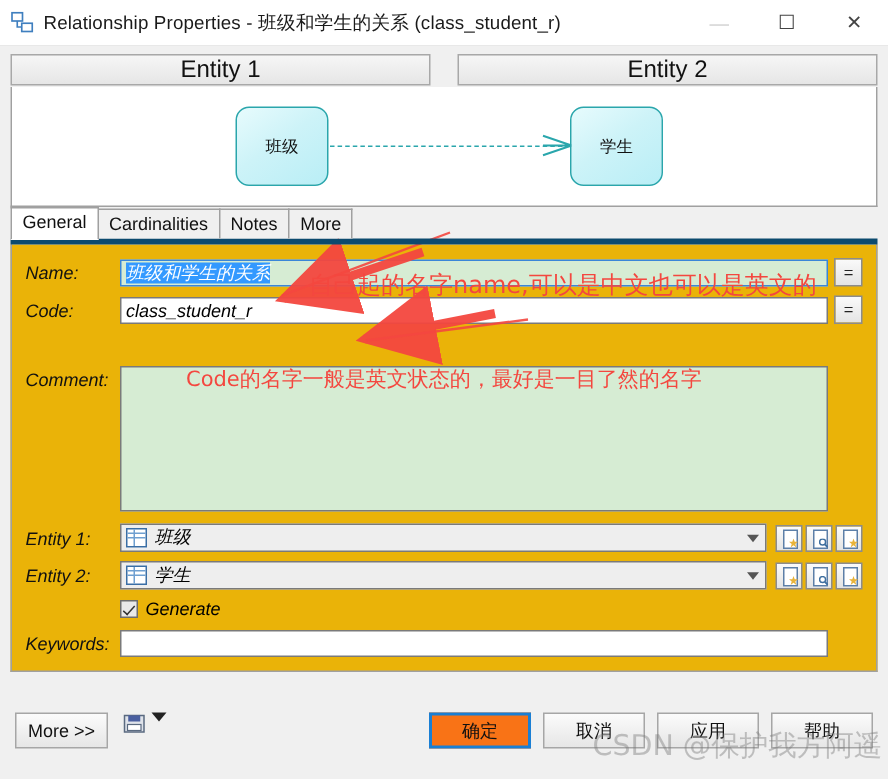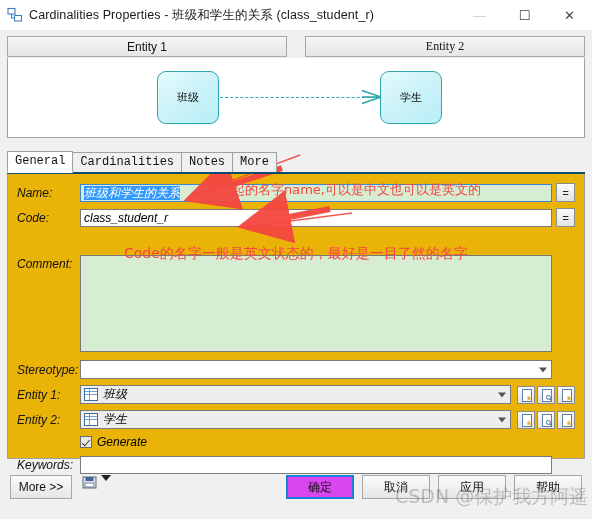--- a/index.html
+++ b/index.html
@@ -60,24 +60,24 @@
     display: flex;
     height: 21px;
   }
   .entity-header {
     flex: 1 1 0;
     background: linear-gradient(#f6f6f6, #e6e6e6);
     border: 1px solid #a8a8a8;
     display: flex;
     align-items: center;
     justify-content: center;
-    font-size: 12px;
+    font-size: 16px;
     color: #111;
   }
-  .entity-header + .entity-header { margin-left: 18px; font-family: Liberation Serif, serif; }
+  .entity-header + .entity-header { margin-left: 18px; }
   .diagram-canvas {
     height: 79px;
     background: #fff;
     border: 1px solid #a0a0a0;
     border-top: none;
     position: relative;
     margin-top: 1px;
   }
   .ent-box {
     position: absolute;
@@ -101,28 +101,27 @@
     border-top: 1.6px dashed #2aa6ac;
   }
   .crow {
     position: absolute;
     left: 352px; top: 28px;
     width: 22px; height: 22px;
   }
 
   
   .tabs {
-    margin: 15px 7px 0 7px;
+    margin: 2px 7px 0 7px;
     display: flex;
     align-items: flex-end;
     height: 19px;
-    border-bottom: 2px solid #0c4a6e;
+    border-bottom: 4px solid #0c4a6e;
     position: relative;
     z-index: 2;
-    font-family: Liberation Mono, monospace;
   }
   .tab {
     padding: 2px 7px 3px 7px;
     font-size: 12px;
     background: #f0f0f0;
     border: 1px solid #a0a0a0;
     border-bottom: none;
     margin-right: -1px;
     color: #111;
     line-height: 14px;
@@ -305,21 +304,21 @@
     height: 24px;
     min-width: 68px;
     background: linear-gradient(#fbfbfb, #e6e6e6);
     border: 1px solid #a6a6a6;
     font-size: 12px;
     display: flex; align-items: center; justify-content: center;
     box-sizing: border-box;
     color: #111;
   }
   .btn.more { min-width: 62px; margin-right: 10px; }
-  .btn.primary { border: 2px solid #1a7fd4; background: #d946ef; }
+  .btn.primary { border: 2px solid #1a7fd4; background: #f97316; }
   .footer-right {
     margin-left: auto;
     display: flex;
     gap: 8px;
   }
   .save-icon {
     width: 15px; height: 15px;
     position: relative;
     margin-right: 4px;
   }
@@ -328,21 +327,21 @@
     border-left: 5px solid transparent;
     border-right: 5px solid transparent;
     border-top: 6px solid #222;
     margin-right: 2px;
   }
 
   
   .anno {
     position: absolute;
     color: #f4473f;
-    font-size: 13px;
+    font-size: 16px;
     line-height: 17px;
     font-family: "DejaVu Sans", sans-serif;
     white-space: pre-wrap;
     pointer-events: none;
   }
   .anno1 { left: 206px; top: 181px; width: 382px; }
   .anno2 { left: 124px; top: 243px; width: 420px; font-size: 14px; line-height: 20px; }
   svg.arrow-layer {
     position: absolute;
     left: 0; top: 0;
@@ -363,21 +362,21 @@
 <body>
 
 <div class="titlebar">
   <span class="title-icon">
     <svg width="16" height="16" viewBox="0 0 16 16">
       <rect x="1" y="1.5" width="7" height="5.5" fill="none" stroke="#3f7fbf" stroke-width="1.1"></rect>
       <rect x="7.5" y="8.5" width="7" height="5.5" fill="none" stroke="#3f7fbf" stroke-width="1.1"></rect>
       <path d="M4.5 7 L4.5 11 L7.5 11" fill="none" stroke="#3f7fbf" stroke-width="1.1"></path>
     </svg>
   </span>
-  <span class="title-text">Cardinalities Properties - 班级和学生的关系 (class_student_r)</span>
+  <span class="title-text">Relationship Properties - 班级和学生的关系 (class_student_r)</span>
   <div class="win-buttons">
     <div class="win-btn min">—</div>
     <div class="win-btn">☐</div>
     <div class="win-btn">✕</div>
   </div>
 </div>
 
 <div class="diagram-wrap">
   <div class="entity-headers">
     <div class="entity-header">Entity 1</div>
@@ -417,28 +416,20 @@
     <div class="txt">class_student_r</div>
     <div class="eq-btn">=</div>
   </div>
 
   <div class="frow" style="align-items:flex-start;margin-bottom:8px;margin-top:28px;">
     <div class="flabel top">Comment:</div>
     <div class="comment-box"></div>
     <div style="width:23px;flex:0 0 23px;"></div>
   </div>
 
-  <div class="frow">
-    <div class="flabel">Stereotype:</div>
-    <div class="combo">
-      <span></span>
-      <span class="caret"></span>
-    </div>
-    <div style="width:23px;flex:0 0 23px;"></div>
-  </div>
 
   <div class="frow">
     <div class="flabel">Entity 1:</div>
     <div class="combo gray">
       <span class="tbl-icon"></span>
       <span>班级</span>
       <span class="caret"></span>
     </div>
     <div class="mini-btns">
       <div class="mini-btn">

